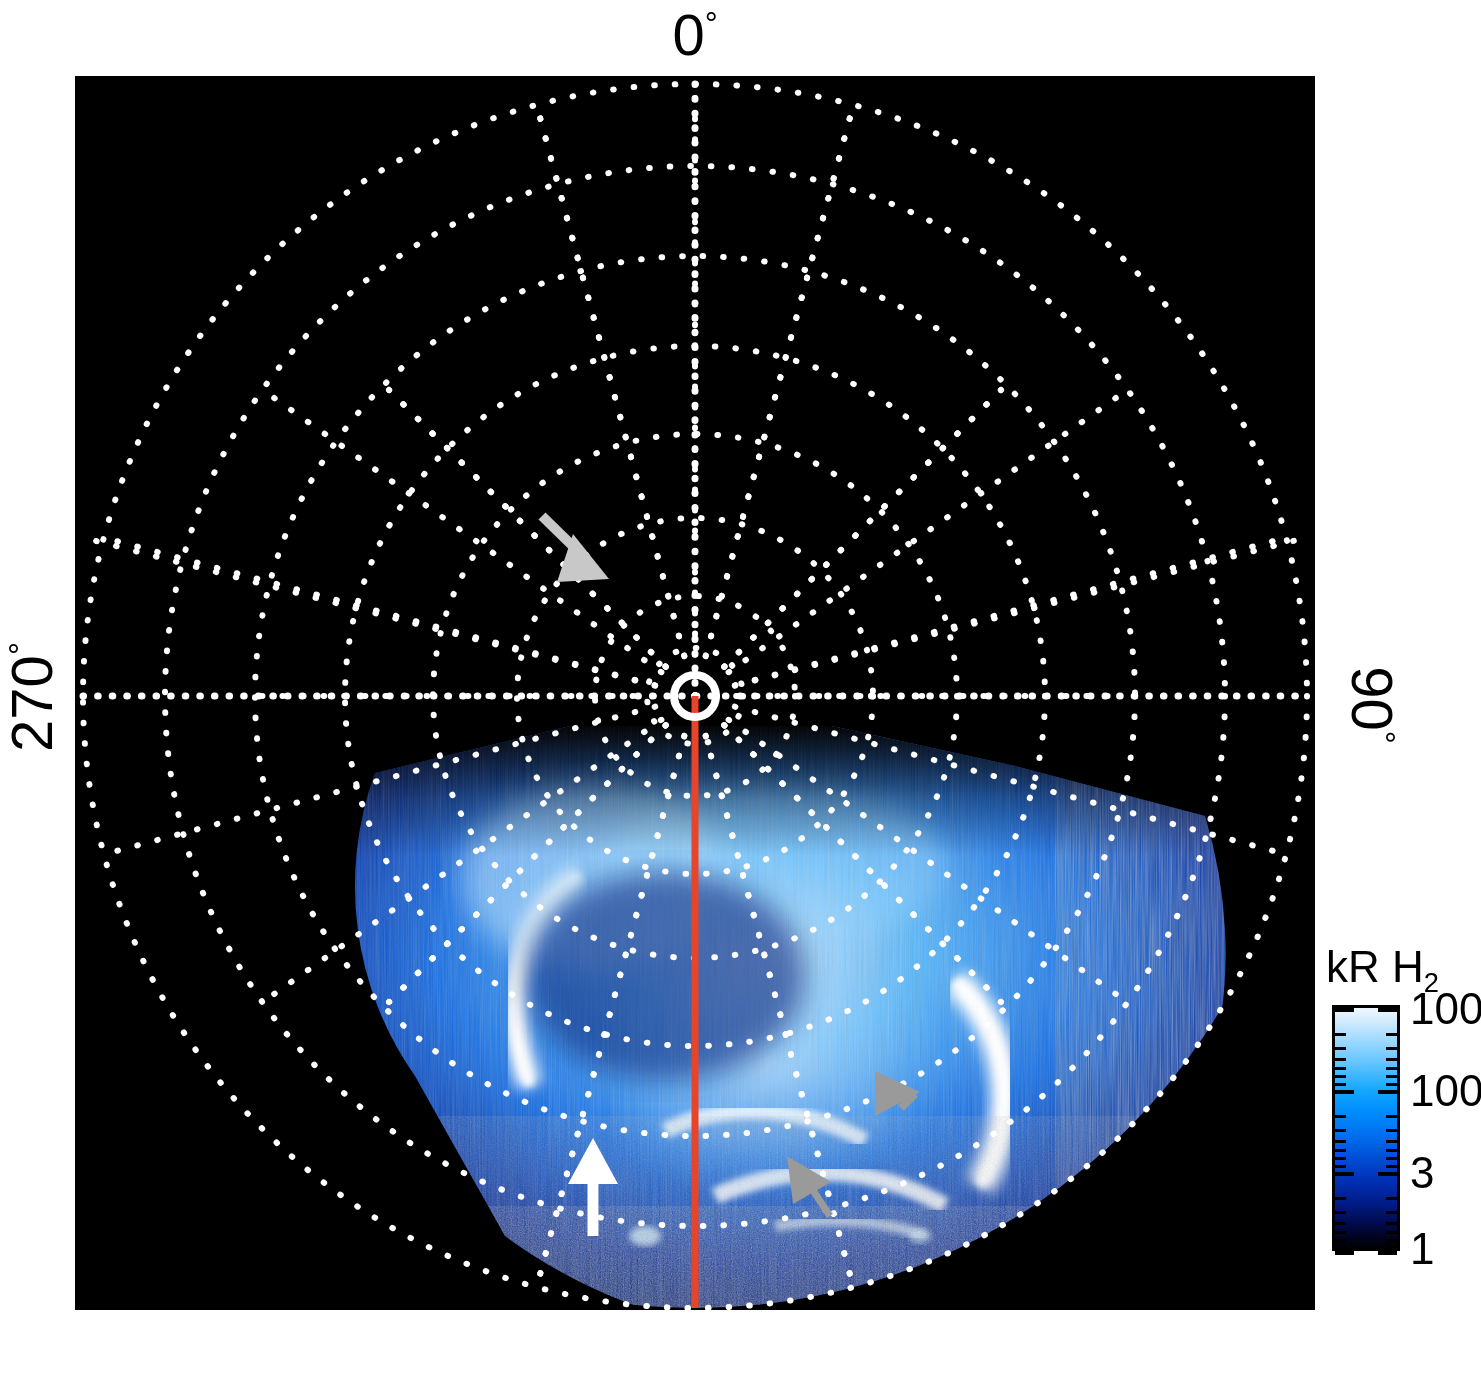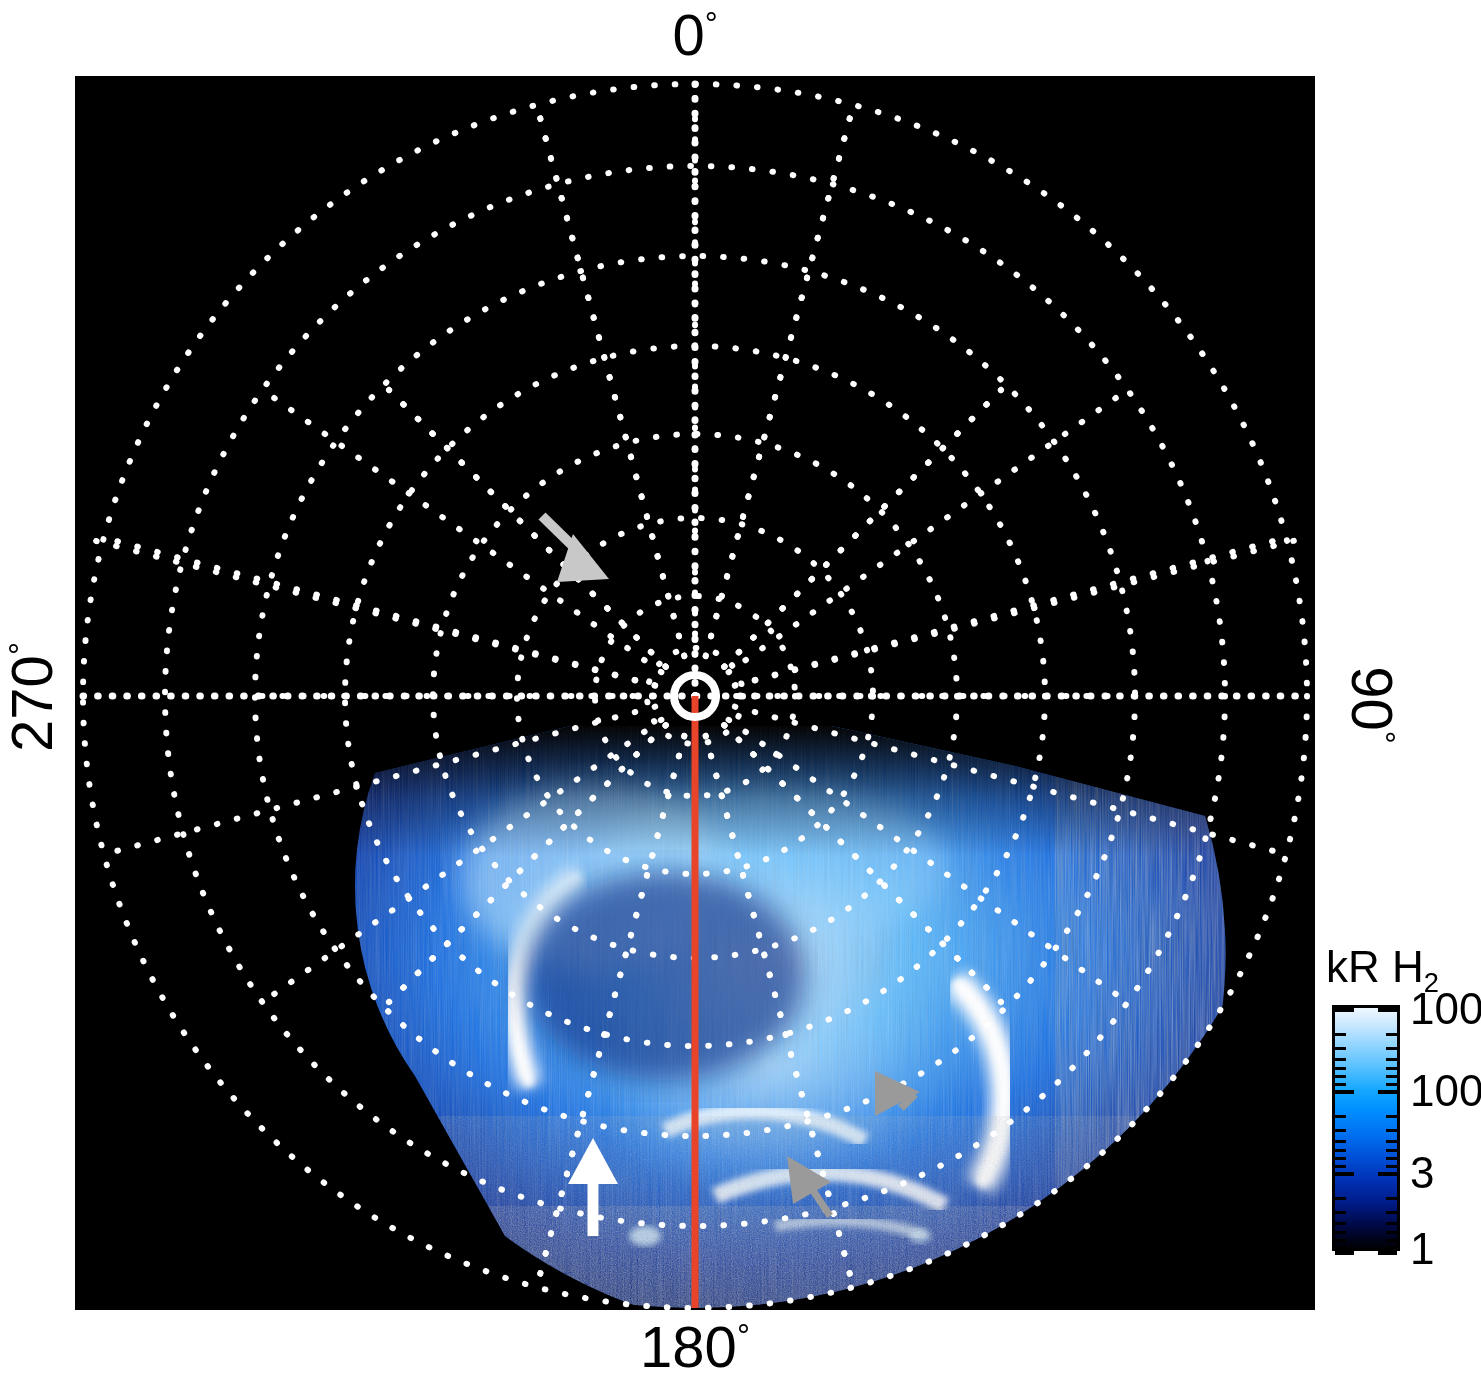--- a/index.html
+++ b/index.html
@@ -41,21 +41,20 @@
   .cb-tick.major.lft{width:19px;height:4px;}
   .cb-tick.major.rgt{width:19px;height:4px;}
   .cb-lab{position:absolute;left:92px;font-size:44px;line-height:1;white-space:nowrap;}
 </style>
 </head>
 <body>
 
 <div id="stage">
 
   <div class="axlabel" id="lab-top"><span>0</span><sup>°</sup></div>
-  <div class="axlabel" id="lab-bottom"><span>180</span><sup>°</sup></div>
   <div class="axlabel" id="lab-left"><span>270</span><sup>°</sup></div>
   <div class="axlabel" id="lab-right"><span>90</span><sup>°</sup></div>
 
   <div id="panel">
     <svg viewBox="0 0 1240 1234" preserveAspectRatio="none">
       <defs>
 
         <radialGradient id="auroraGlow" cx="48%" cy="38%" r="72%">
           <stop offset="0%" stop-color="#cfe9ff" stop-opacity="1"></stop>
           <stop offset="22%" stop-color="#57b9ff" stop-opacity="1"></stop>

